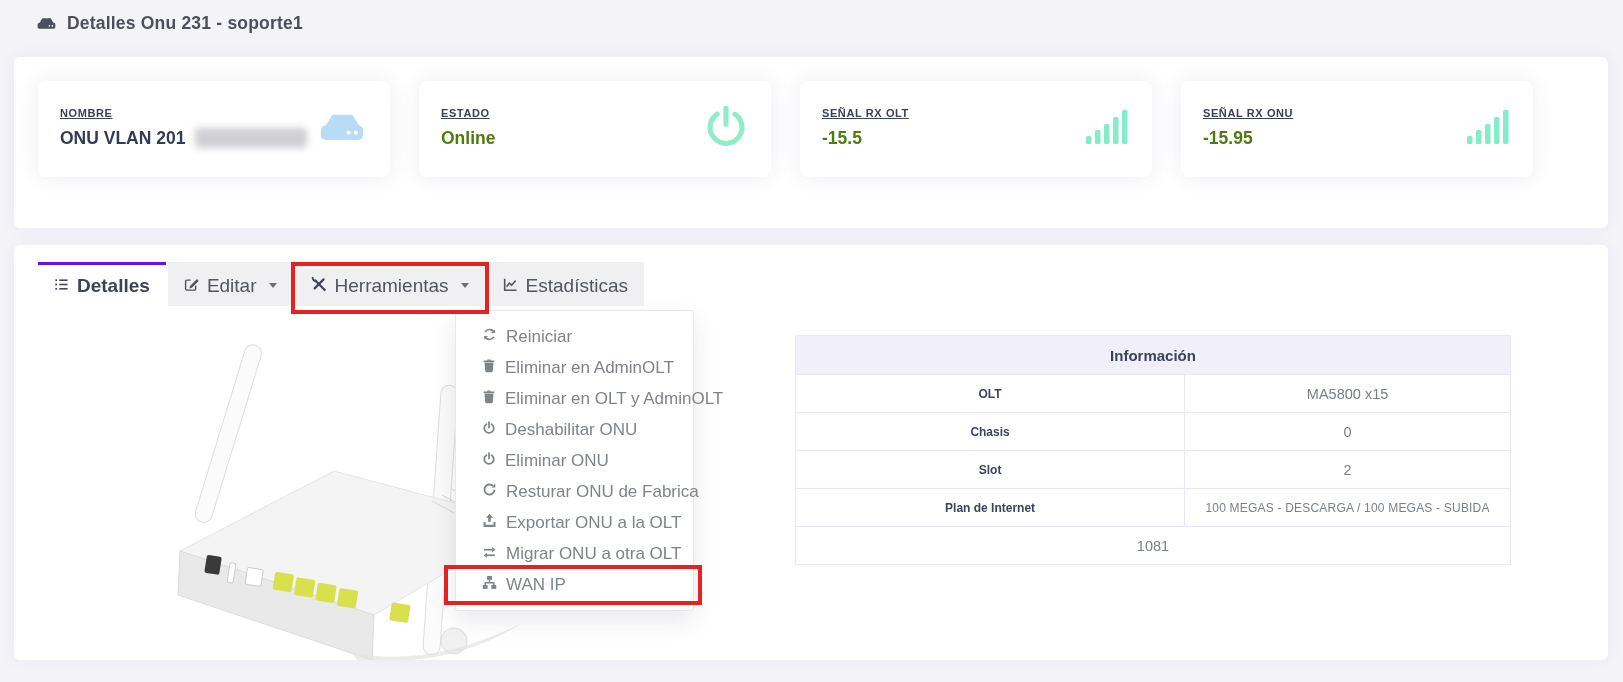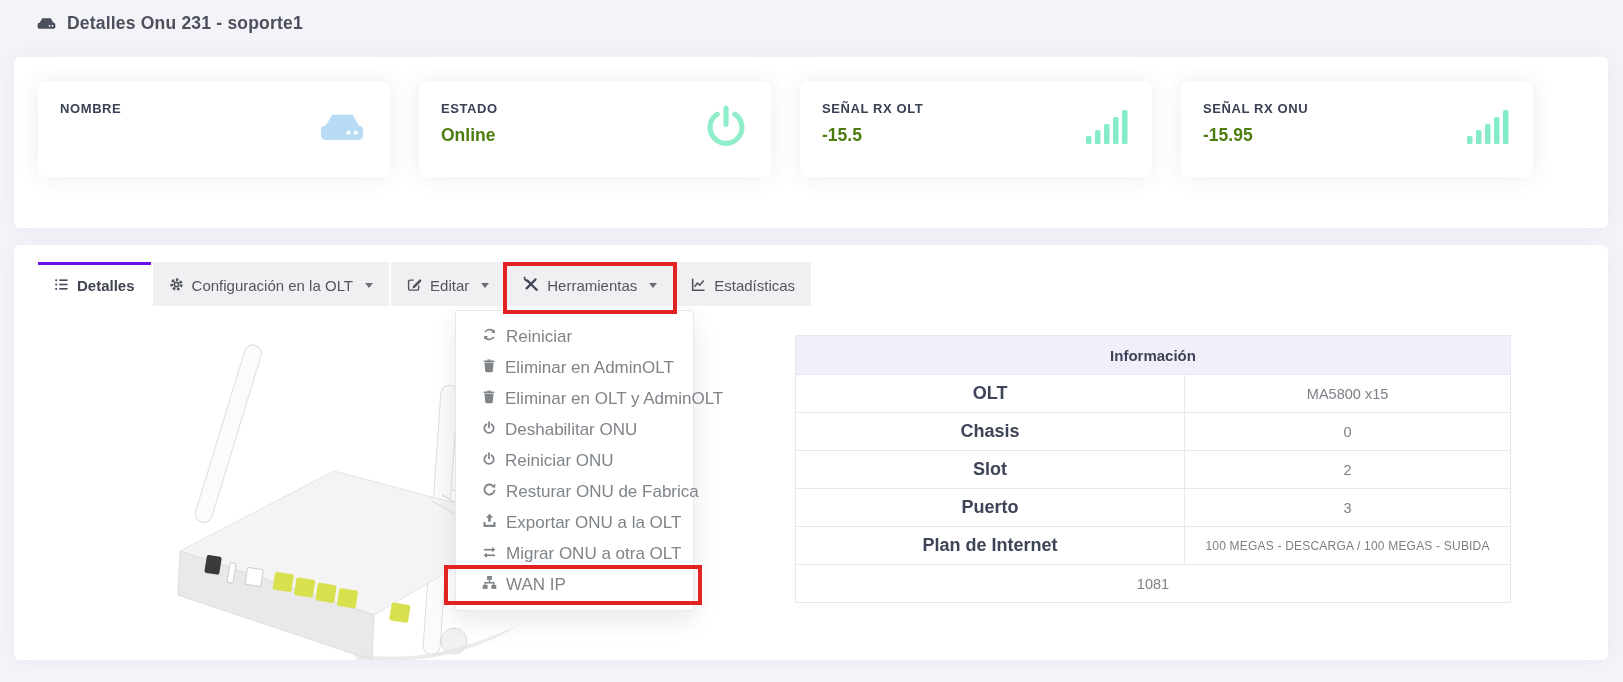--- a/index.html
+++ b/index.html
@@ -13,32 +13,32 @@
 
   
   .panel{position:absolute;background:#fff;border-radius:6px;box-shadow:0 0 18px rgba(60,60,110,.05);}
   .panel-cards{left:14px;top:57px;width:1594px;height:171px;}
   .panel-main{left:14px;top:245px;width:1594px;height:415px;}
 
   
   .cards{position:absolute;left:24px;top:24px;display:grid;grid-template-columns:repeat(4,352px);gap:29px;}
   .card{position:relative;height:96px;background:#fff;border-radius:8px;
     box-shadow:0 0 22px rgba(50,60,120,.09);padding:20px 22px;box-sizing:border-box;}
-  .card-label{font-size:13px;font-weight:bold;color:#3a4055;letter-spacing:.6px;}
+  .card-label{font-size:11px;font-weight:bold;color:#3a4055;letter-spacing:.6px;margin-top:6px;text-decoration:underline;}
   .card-value{font-size:17.5px;font-weight:bold;color:#343b52;margin-top:9px;white-space:nowrap;}
   .card-value.green{color:#4d7c0f;}
   .card-icon{position:absolute;right:22px;top:50%;transform:translateY(-50%);}
   .redacted{display:inline-block;width:112px;height:20px;background:#cfcfd4;border-radius:3px;
     filter:blur(3.5px);vertical-align:-4px;margin-left:10px;}
 
   
   .tab-row{position:absolute;left:24px;top:17px;display:flex;z-index:30;}
   .tab{position:relative;display:inline-flex;align-items:center;gap:8px;height:44px;padding:0 16px;
     background:#f0f0f3;border-top:3px solid transparent;box-sizing:border-box;color:#51565d;
-    font-size:15px;margin-right:2px;cursor:pointer;white-space:nowrap;}
+    font-size:19px;margin-right:2px;cursor:pointer;white-space:nowrap;}
   .tab.active{background:#fff;border-top-color:#6a11e8;font-weight:bold;color:#3f4450;}
   .tab .caret{width:0;height:0;border-left:4px solid transparent;border-right:4px solid transparent;
     border-top:5px solid #6b7077;margin-left:4px;}
   .tab.hl::after{content:"";position:absolute;left:-4px;right:-4px;top:-3px;bottom:-8px;
     border:4px solid #e32222;z-index:40;pointer-events:none;}
 
   
   .dropdown{position:absolute;left:455px;top:310px;width:237px;background:#fff;
     border:1px solid #e7e7ee;border-radius:3px;box-shadow:0 10px 24px rgba(40,40,80,.10);
     padding:10px 0;z-index:20;}
@@ -48,21 +48,21 @@
   .menu-item.hl::after{content:"";position:absolute;left:-12px;right:-9px;top:-4px;bottom:-5px;
     border:4px solid #e32222;z-index:40;pointer-events:none;}
 
   
   .info-table{position:absolute;left:781px;top:90px;width:716px;border:1px solid #e9e7f2;
     box-sizing:border-box;background:#fff;text-align:center;}
   .it-header{height:38px;background:#f0effa;display:flex;align-items:center;justify-content:center;
     font-size:15px;font-weight:bold;color:#3e4458;}
   .it-row{display:flex;height:37px;border-top:1px solid #e9e7f2;}
   .it-label{width:54.5%;border-right:1px solid #e9e7f2;display:flex;align-items:center;justify-content:center;
-    font-size:18px;font-weight:bold;color:#3e4458;box-sizing:border-box;}
+    font-size:12px;font-weight:bold;color:#3e4458;box-sizing:border-box;}
   .it-value{flex:1;display:flex;align-items:center;justify-content:center;font-size:14.5px;color:#7b8086;}
   .it-value.small{font-size:12px;letter-spacing:.2px;}
 
   
   .router{position:absolute;left:88px;top:78px;z-index:1;}
 </style>
 </head>
 <body>
 
 <div class="stage">
@@ -79,20 +79,21 @@
       </span>
       <span>Detalles Onu 231 - soporte1</span>
     </div>
   </div>
 
   <div class="panel panel-cards">
     <div class="cards">
 
       <div class="card">
         <div class="card-label">NOMBRE</div>
+        <div class="card-value"><span>ONU VLAN 201</span><span class="redacted"></span></div>
         <span class="card-icon">
           <svg width="52" height="40" viewBox="0 0 64 48">
               <path d="M11 24 20 9h25l9 15z" fill="#b9dcf6"></path>
               <rect x="6" y="22" width="52" height="18" rx="6" fill="#b9dcf6"></rect>
               <circle cx="40" cy="31" r="2.6" fill="#fff"></circle>
               <circle cx="49" cy="31" r="2.6" fill="#fff"></circle>
             </svg>
         </span>
       </div>
 
@@ -180,30 +181,20 @@
               <line x1="5.6" y1="12.6" x2="14.5" y2="12.6"></line>
               <rect x="1.4" y="2.5" width="1.9" height="1.9" stroke="none"></rect>
               <rect x="1.4" y="7.1" width="1.9" height="1.9" stroke="none"></rect>
               <rect x="1.4" y="11.7" width="1.9" height="1.9" stroke="none"></rect>
             </svg>
         </span>
         <span>Detalles</span>
       </div>
       <div class="tab">
         <span>
-          <svg width="15" height="15" viewBox="0 0 16 16" fill="none" stroke="#51565d">
-              <circle cx="8" cy="8" r="5.1" stroke-width="2.9" stroke-dasharray="2.7 1.85"></circle>
-              <circle cx="8" cy="8" r="2.3" stroke-width="1.7"></circle>
-            </svg>
-        </span>
-        <span>Configuración en la OLT</span>
-        <span class="caret"></span>
-      </div>
-      <div class="tab">
-        <span>
           <svg width="15" height="15" viewBox="0 0 17 16" fill="none" stroke="#51565d" stroke-width="1.6">
               <path d="M13.2 9.2v3.6a1.6 1.6 0 0 1-1.6 1.6H3.4a1.6 1.6 0 0 1-1.6-1.6V4.6A1.6 1.6 0 0 1 3.4 3h4.2"></path>
               <path d="M6.8 9.6 13.9 2.5a1.5 1.5 0 0 1 2.1 2.1L8.9 11.7l-2.8.7Z" fill="#51565d" stroke="none"></path>
             </svg>
         </span>
         <span>Editar</span>
         <span class="caret"></span>
       </div>
       <div class="tab hl">
         <span>
@@ -236,24 +227,20 @@
       </div>
       <div class="it-row">
         <div class="it-label">Chasis</div>
         <div class="it-value">0</div>
       </div>
       <div class="it-row">
         <div class="it-label">Slot</div>
         <div class="it-value">2</div>
       </div>
       <div class="it-row">
-        <div class="it-label">Puerto</div>
-        <div class="it-value">3</div>
-      </div>
-      <div class="it-row">
         <div class="it-label">Plan de Internet</div>
         <div class="it-value small">100 MEGAS - DESCARGA / 100 MEGAS - SUBIDA</div>
       </div>
       <div class="it-row">
         <div class="it-value">1081</div>
       </div>
     </div>
   </div>
 
   <div class="dropdown">
@@ -297,21 +284,21 @@
       </span>
       <span>Deshabilitar ONU</span>
     </div>
     <div class="menu-item">
       <span>
         <svg width="14" height="14" viewBox="0 0 16 16" fill="none" stroke="#7f8489" stroke-width="2" stroke-linecap="round">
             <path d="M5.1 3.6a5.4 5.4 0 1 0 5.8 0"></path>
             <line x1="8" y1="1.3" x2="8" y2="7.3"></line>
           </svg>
       </span>
-      <span>Reiniciar ONU</span>
+      <span>Eliminar ONU</span>
     </div>
     <div class="menu-item">
       <span>
         <svg width="15" height="15" viewBox="0 0 16 16" fill="none" stroke="#7f8489" stroke-width="2">
             <path d="M13.4 8.2A5.4 5.4 0 1 1 11.6 4"></path>
             <path d="M14.2 1.6v4.2H10" fill="#7f8489" stroke="none"></path>
           </svg>
       </span>
       <span>Resturar ONU de Fabrica</span>
     </div>

